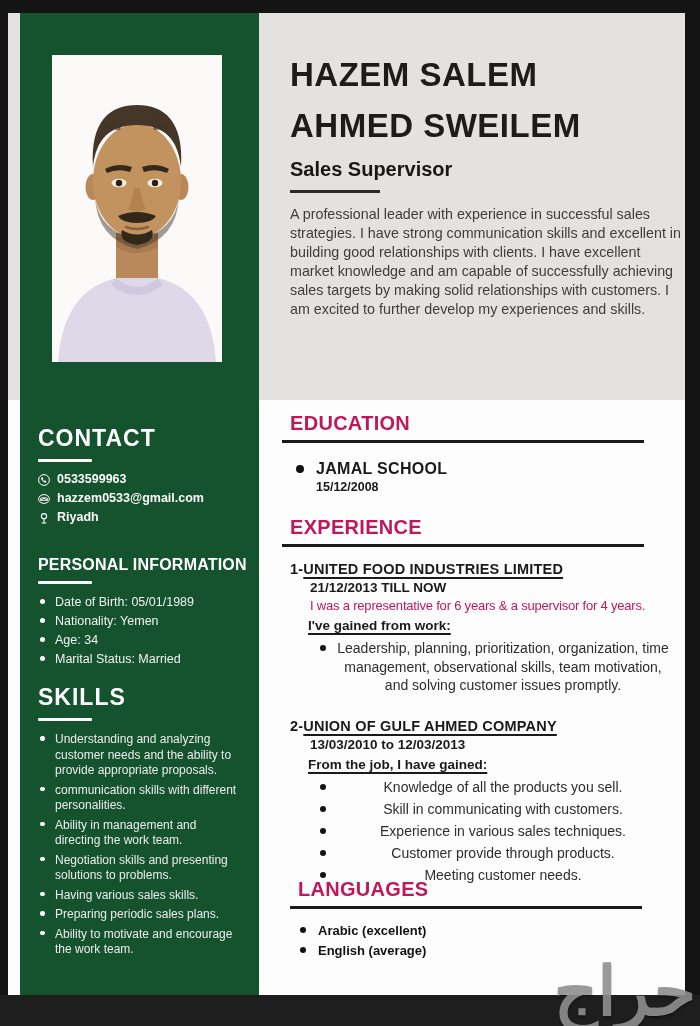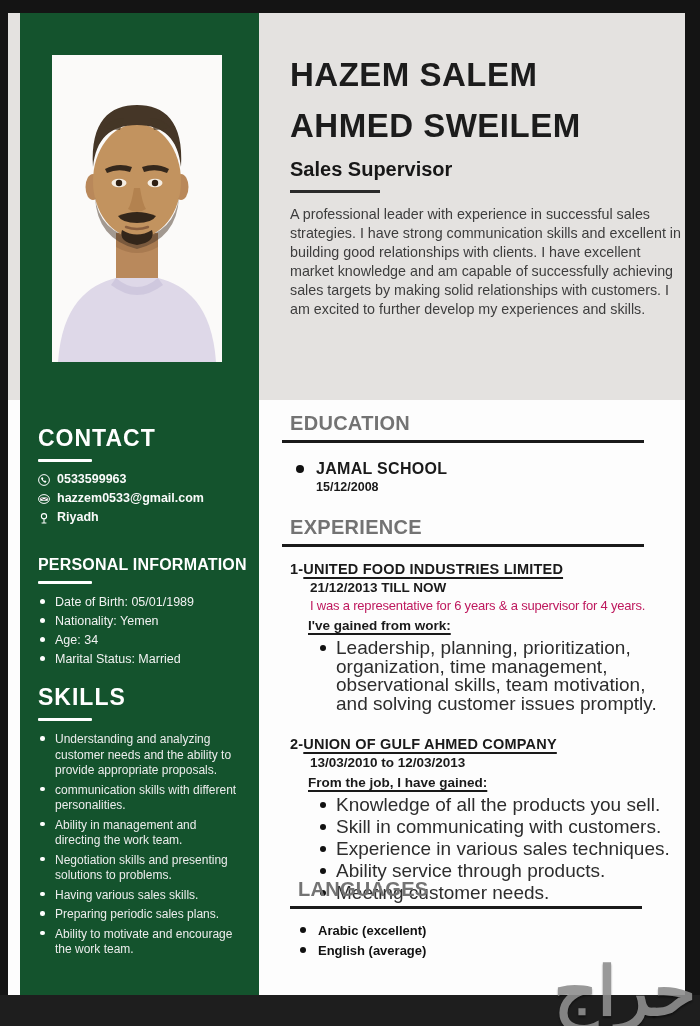--- a/index.html
+++ b/index.html
@@ -26,35 +26,35 @@
   li.s-item{position:relative;padding-left:17px;margin-bottom:4px;font-size:12px;line-height:15.5px;color:#ececec;font-weight:400;}
   li.s-item .dot{position:absolute;left:2px;top:4px;width:4.5px;height:4.5px;border-radius:50%;background:#fff;}
   
   .header-block{position:absolute;left:282px;top:36px;width:392px;color:#1d1d1d;}
   .name{font-size:33px;line-height:51px;font-weight:800;letter-spacing:.5px;color:#1c1c1c;margin:0;}
   .job-title{font-size:20px;font-weight:800;color:#171717;margin-top:7px;}
   .title-underline{width:90px;height:3px;background:#2a2a2a;margin-top:9px;}
   .summary{margin-top:12px;width:396px;font-size:14.3px;line-height:19px;color:#3d3d3d;font-weight:400;}
   
   .main-sec{position:absolute;left:274px;width:392px;color:#1a1a1a;}
-  .m-h{font-size:20px;font-weight:800;letter-spacing:.3px;color:#737373;margin:0 0 0 8px;}
+  .m-h{font-size:20px;font-weight:800;letter-spacing:.3px;color:#be185d;margin:0 0 0 8px;}
   .m-hr{height:3px;background:#1a1a1a;margin-top:5px;width:362px;}
   .m-hr.lang{width:352px;margin-left:8px;}
   .edu-item{margin:17px 0 0 14px;position:relative;padding-left:20px;}
   .edu-item .dot{position:absolute;left:0;top:5px;width:8px;height:8px;border-radius:50%;background:#111;}
   .school{font-size:16px;font-weight:800;letter-spacing:.3px;}
   .school-date{font-size:12.5px;font-weight:700;margin-top:2px;}
   .job{margin-left:8px;}
   .job-line{font-size:14.5px;font-weight:800;letter-spacing:.2px;}
   .job-line .co{text-decoration:underline;text-underline-offset:3px;text-decoration-thickness:2px;}
   .job-dates{font-size:13.5px;font-weight:700;margin:3px 0 0 20px;}
   .job-desc{font-size:13px;color:#be185d;margin:3px 0 0 20px;letter-spacing:-.2px;}
   .gained{font-size:13.5px;font-weight:700;text-decoration:underline;text-underline-offset:3px;text-decoration-thickness:2px;margin:5px 0 0 18px;}
   ul.j-list{list-style:none;margin:6px 0 0 28px;padding:0;width:352px;}
-  ul.j-list li{position:relative;padding-left:18px;margin-bottom:3.5px;font-size:19px;line-height:18.5px;color:#2d2d2d;}
+  ul.j-list li{position:relative;padding-left:18px;margin-bottom:3.5px;font-size:14px;line-height:18.5px;color:#2d2d2d;text-align:center;}
   ul.j-list li .dot{position:absolute;left:2px;top:6px;width:6px;height:6px;border-radius:50%;background:#111;}
   ul.lang-list{list-style:none;margin:14px 0 0 18px;padding:0;}
   ul.lang-list li{position:relative;padding-left:18px;margin-bottom:5px;font-size:13px;font-weight:700;color:#111;}
   ul.lang-list li .dot{position:absolute;left:0;top:4px;width:6px;height:6px;border-radius:50%;background:#111;}
   
   .bottom-bar{position:absolute;left:0;bottom:0;width:700px;height:31px;background:#1e1e1e;}
   .watermark{position:absolute;right:4px;bottom:0px;font-size:68px;line-height:70px;
              color:#8f8f8f;opacity:.9;direction:rtl;font-weight:700;
              text-shadow:0 2px 2px rgba(0,0,0,.45);letter-spacing:2px;}
 </style>
@@ -211,21 +211,21 @@
         <div class="job-dates">13/03/2010  to  12/03/2013</div>
         <div class="gained">From the job, I have gained:</div>
         <ul class="j-list">
 
             <li><span class="dot"></span><span>Knowledge of all the products you sell.</span></li>
 
             <li><span class="dot"></span><span>Skill in communicating with customers.</span></li>
 
             <li><span class="dot"></span><span>Experience in various sales techniques.</span></li>
 
-            <li><span class="dot"></span><span>Ability service through products.</span></li>
+            <li><span class="dot"></span><span>Customer provide through products.</span></li>
 
             <li><span class="dot"></span><span>Meeting customer needs.</span></li>
           </ul>
       </div>
     </div>
 
     <div class="main-sec" style="top:865px;">
       <h2 class="m-h" style="margin-left:16px;">LANGUAGES</h2>
       <div class="m-hr lang"></div>
       <ul class="lang-list">

